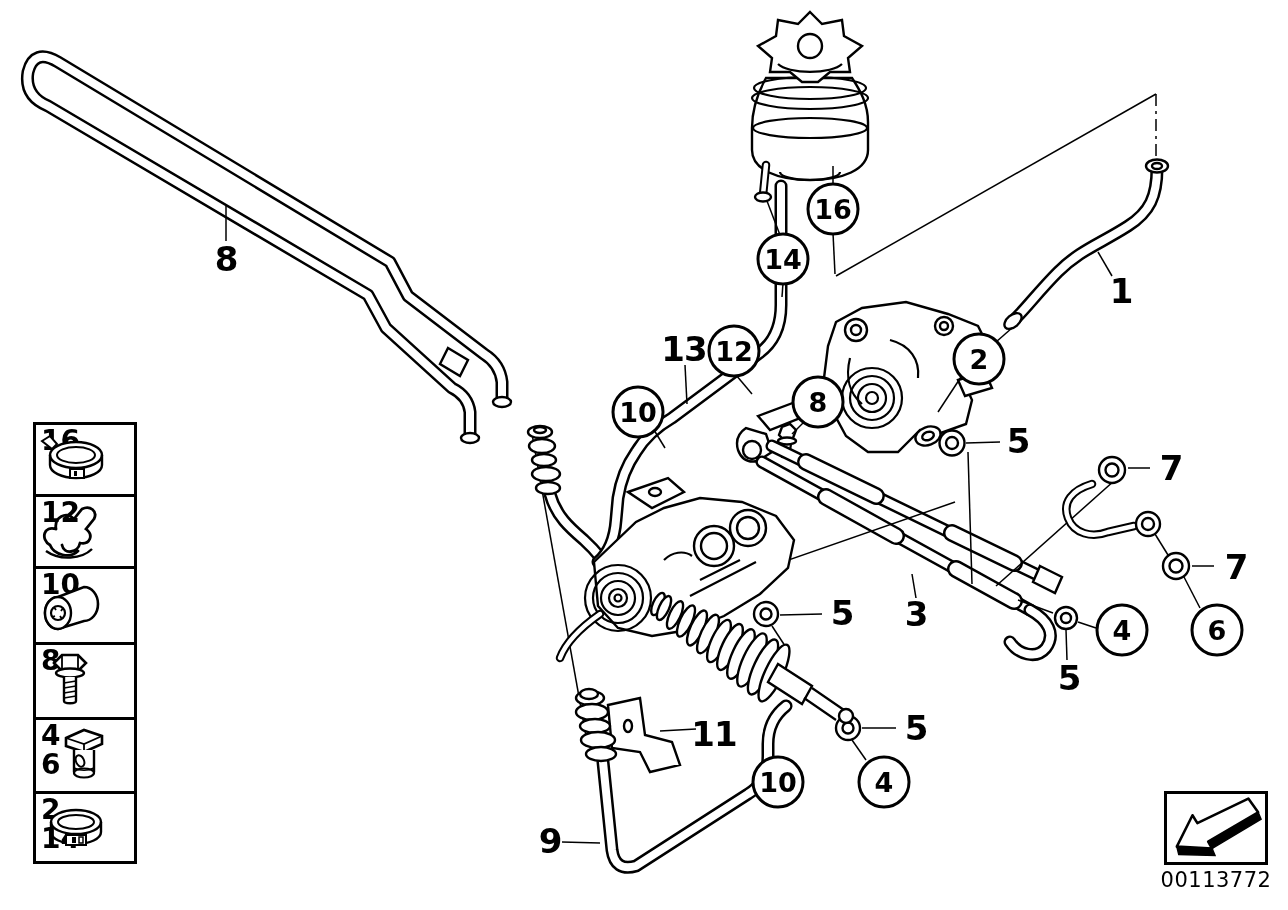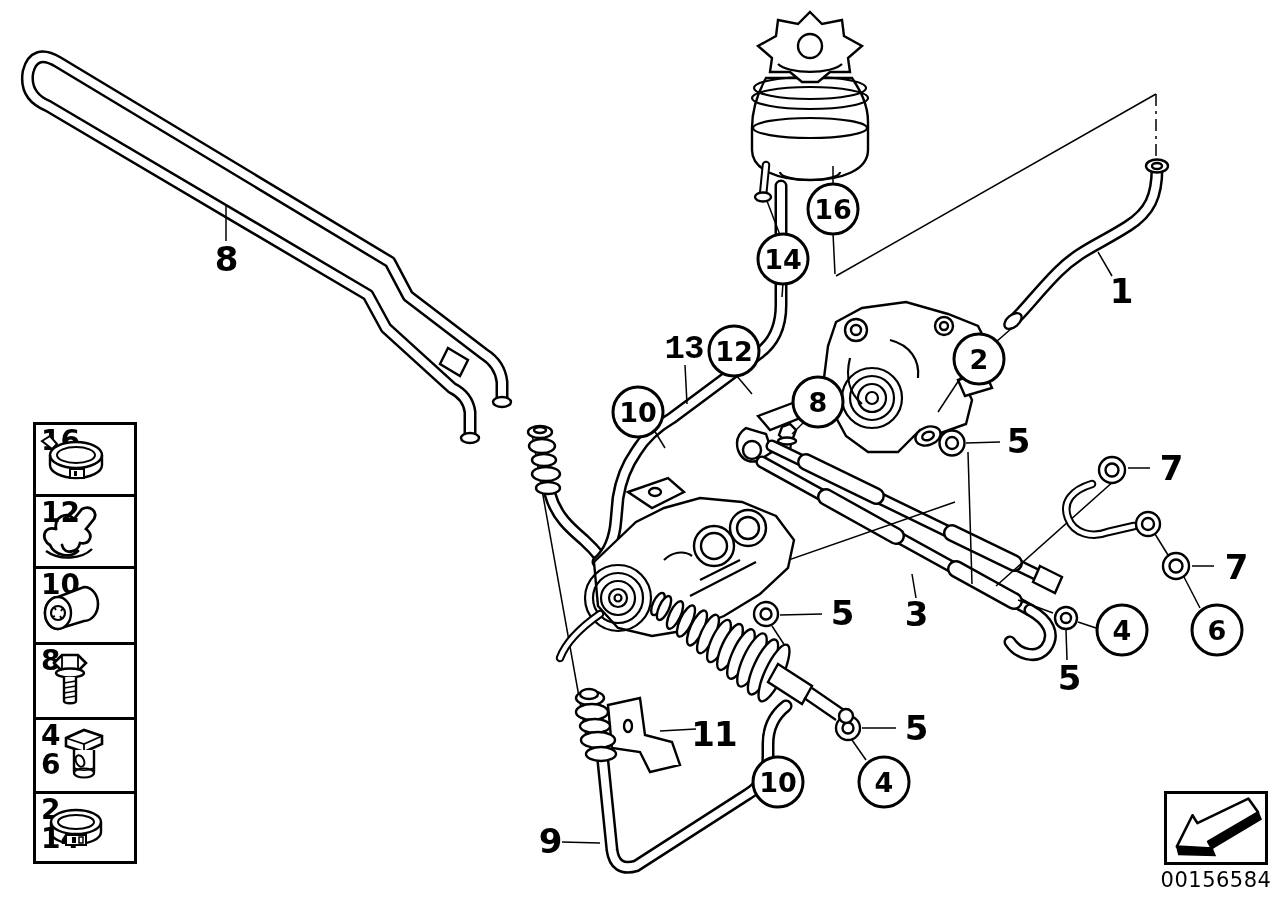--- a/index.html
+++ b/index.html
@@ -240,21 +240,21 @@
       <ellipse class="ol" cx="595" cy="726" rx="15" ry="7"></ellipse>
       <ellipse class="ol" cx="598" cy="740" rx="17" ry="8"></ellipse>
       <ellipse class="ol" cx="601" cy="754" rx="15" ry="7"></ellipse>
       <ellipse class="ol" cx="589" cy="694" rx="9" ry="5"></ellipse>
       <path class="thin" d="M 562,842 L 600,843"></path>
     </g>
   </svg>
 
   <div style="position:absolute;left:0;top:0;width:100%;height:100%;">
       <div class="callout plain" style="left: 226px; top: 259px;">8</div>
-      <div class="callout plain" style="left: 684px; top: 349px; font-family: Liberation Mono, monospace;">13</div>
+      <div class="callout plain" style="left: 684px; top: 349px;">13</div>
       <div class="callout balloon" style="left: 734px; top: 351px;">12</div>
       <div class="callout balloon" style="left: 638px; top: 412px;">10</div>
       <div class="callout balloon" style="left: 833px; top: 209px;">16</div>
       <div class="callout balloon" style="left: 783px; top: 259px;">14</div>
       <div class="callout plain" style="left: 1121px; top: 291px;">1</div>
       <div class="callout balloon" style="left: 979px; top: 359px;">2</div>
       <div class="callout balloon" style="left: 818px; top: 402px;">8</div>
       <div class="callout plain" style="left: 1018px; top: 441px;">5</div>
       <div class="callout plain" style="left: 1171px; top: 468px;">7</div>
       <div class="callout plain" style="left: 1236px; top: 567px;">7</div>
@@ -341,15 +341,15 @@
     </svg>
   </div>
 
   <div class="arrow-box">
     <svg width="98" height="68" viewBox="0 0 100 66">
       <polygon points="93,17 96,24 46,54 42,47" fill="#000" stroke="#000" stroke-width="1.5"></polygon>
       <polygon points="10,52 46,54 49,61 12,60" fill="#000" stroke="#000" stroke-width="1.5"></polygon>
       <polygon points="10,52 26,20 31,28 83,3 93,17 42,47 46,54" fill="#fff" stroke="#000" stroke-width="2.6" stroke-linejoin="round"></polygon>
     </svg>
   </div>
-  <div class="image-number">00156584</div>
+  <div class="image-number">00113772</div>
 
 </div>
 
 </body></html>

